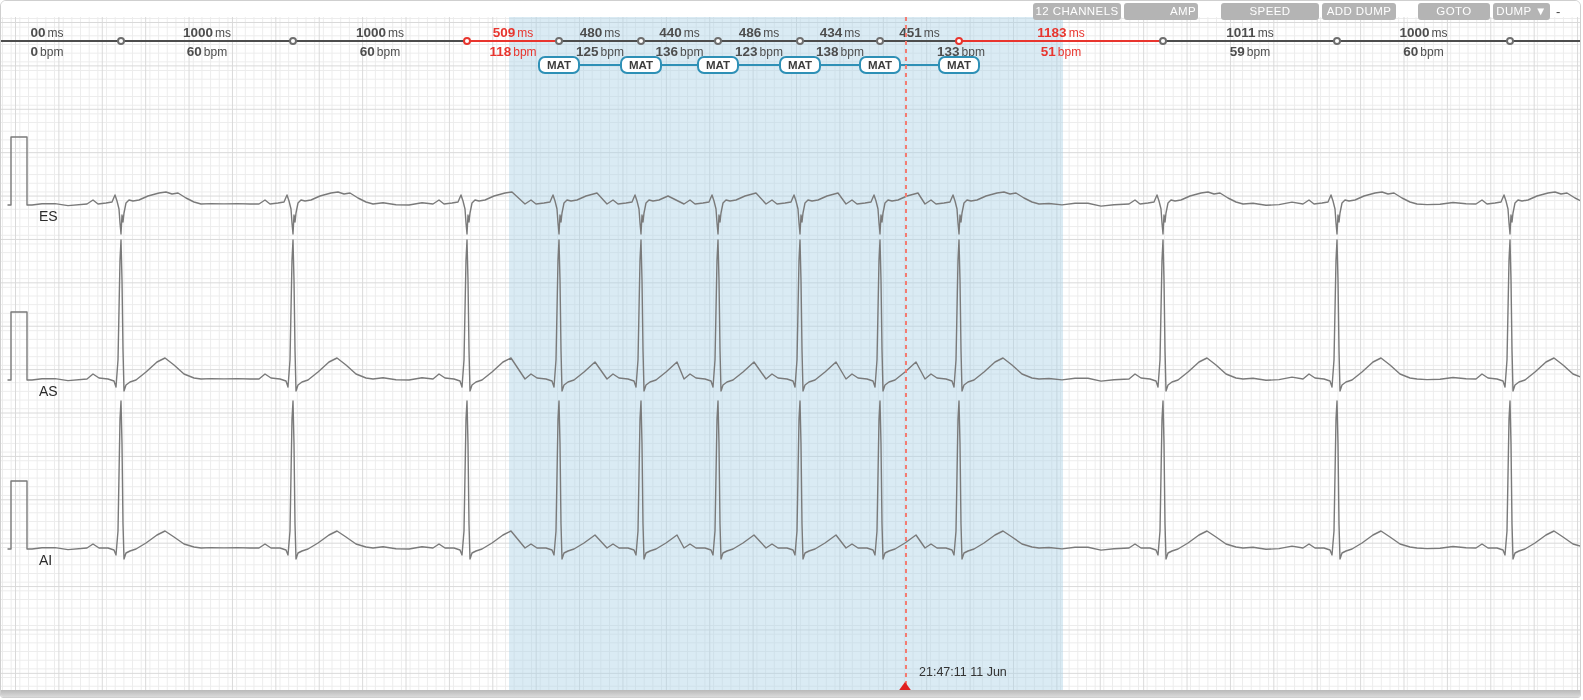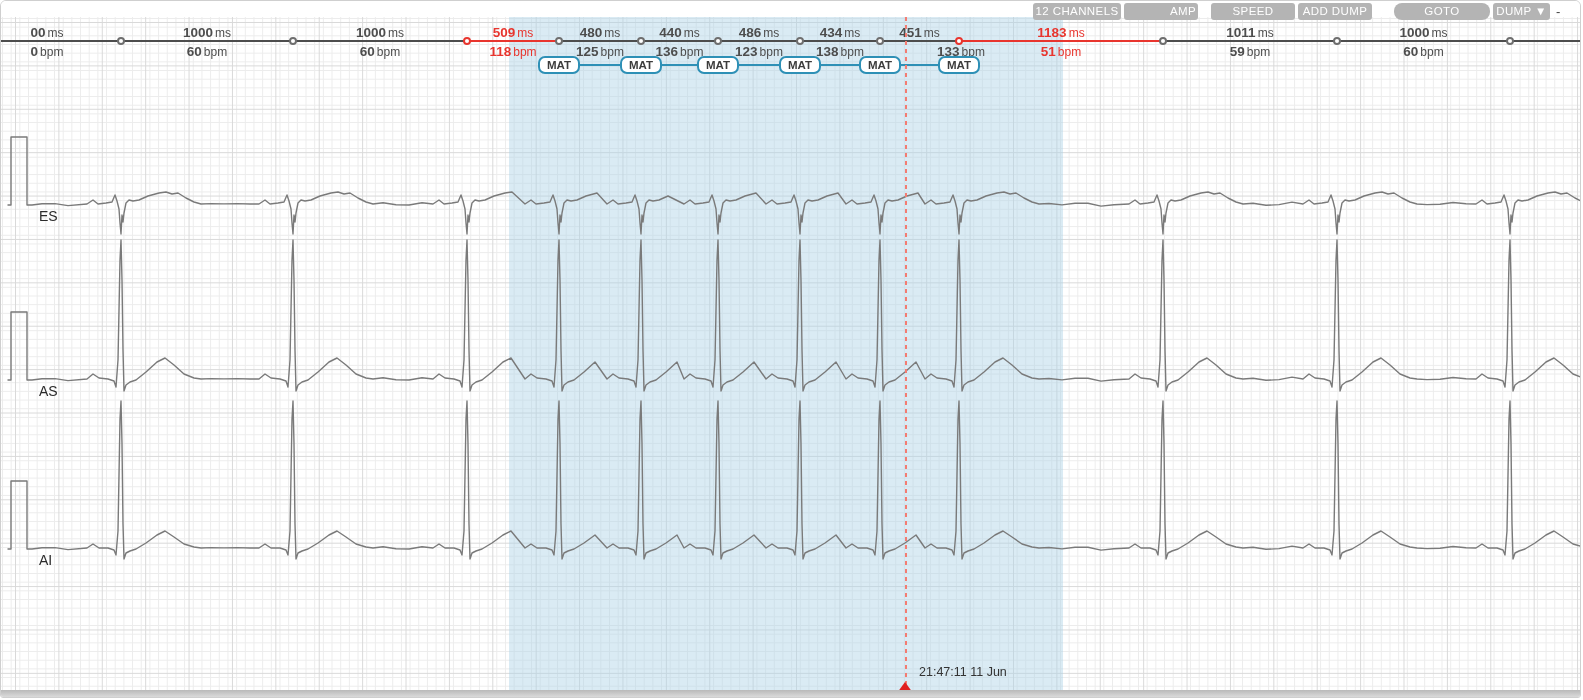--- a/index.html
+++ b/index.html
@@ -119,23 +119,23 @@
       <div class="mat-box" style="left: 619px;">MAT</div>
       <div class="mat-box" style="left: 696px;">MAT</div>
       <div class="mat-box" style="left: 778px;">MAT</div>
       <div class="mat-box" style="left: 858px;">MAT</div>
       <div class="mat-box" style="left: 937px;">MAT</div>
     </div>
   <div class="top-bar"></div>
   <div class="toolbar" id="toolbar">
       <div class="tbtn" style="width: 88px; margin-left: 16px;">12 CHANNELS</div>
       <div class="tbtn" style="width: 74px; margin-left: 3px; padding-left: 44px;">AMP</div>
-      <div class="tbtn" style="width: 84px; margin-left: 13px;">SPEED</div>
+      <div class="tbtn" style="width: 98px; margin-left: 23px;">SPEED</div>
       <div class="tbtn" style="width: 74px; margin-left: 3px;">ADD DUMP</div>
-      <div class="tbtn" style="width: 96px; margin-left: 22px; border-radius: 8px;">GOTO</div>
+      <div class="tbtn" style="width: 72px; margin-left: 22px;">GOTO</div>
       <div class="tbtn" style="width: 57px; margin-left: 3px;">DUMP ▼</div>
       <span class="toolbar-suffix">-</span>
     </div>
   <div class="cursor-line" id="cursor-line" style="left: 904px;"></div>
   <div class="cursor-tri" id="cursor-tri" style="left: 896px; top: 681px;"></div>
   <div class="timestamp" id="timestamp" style="left: 918px; top: 664px;">21:47:11 11 Jun</div>
   <div class="bottom-bar"></div>
 <div class="ch-label" style="left: 38px; top: 207px;">ES</div>
     <div class="ch-label" style="left: 38px; top: 382px;">AS</div>
     <div class="ch-label" style="left: 38px; top: 551px;">AI</div>

